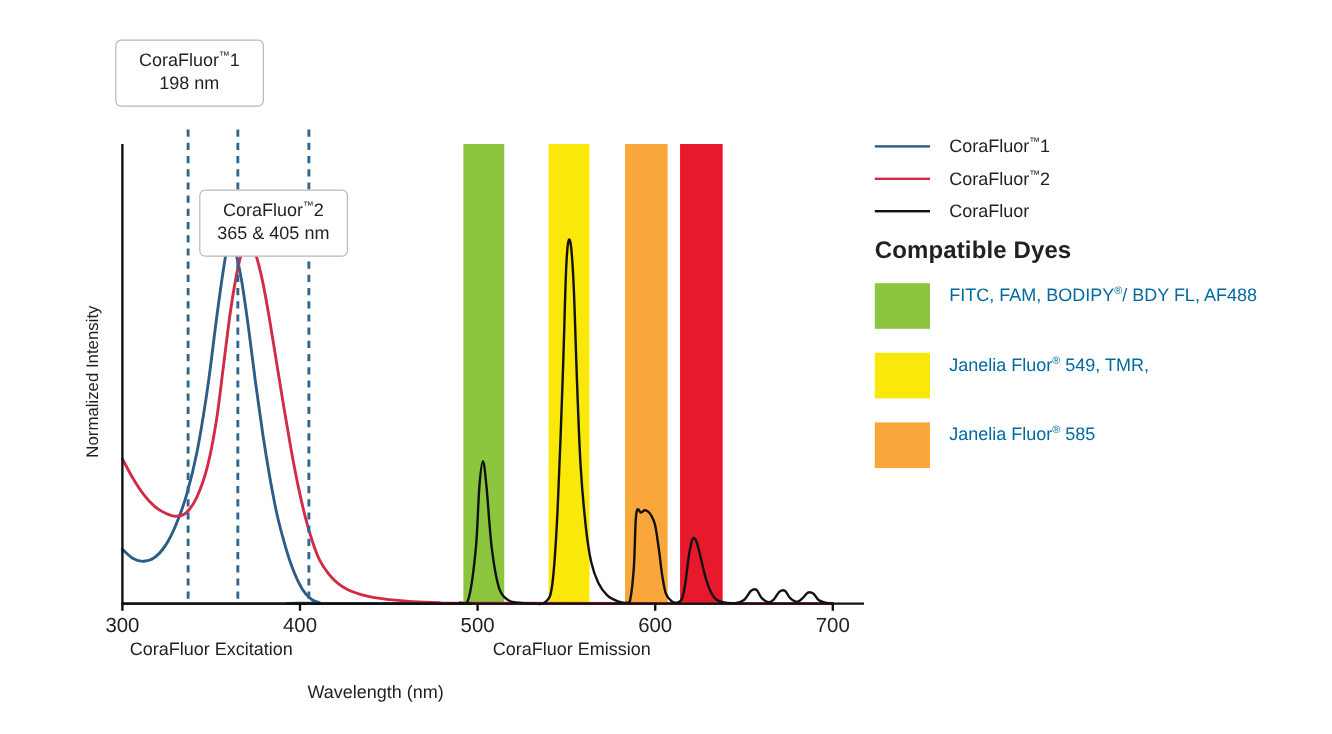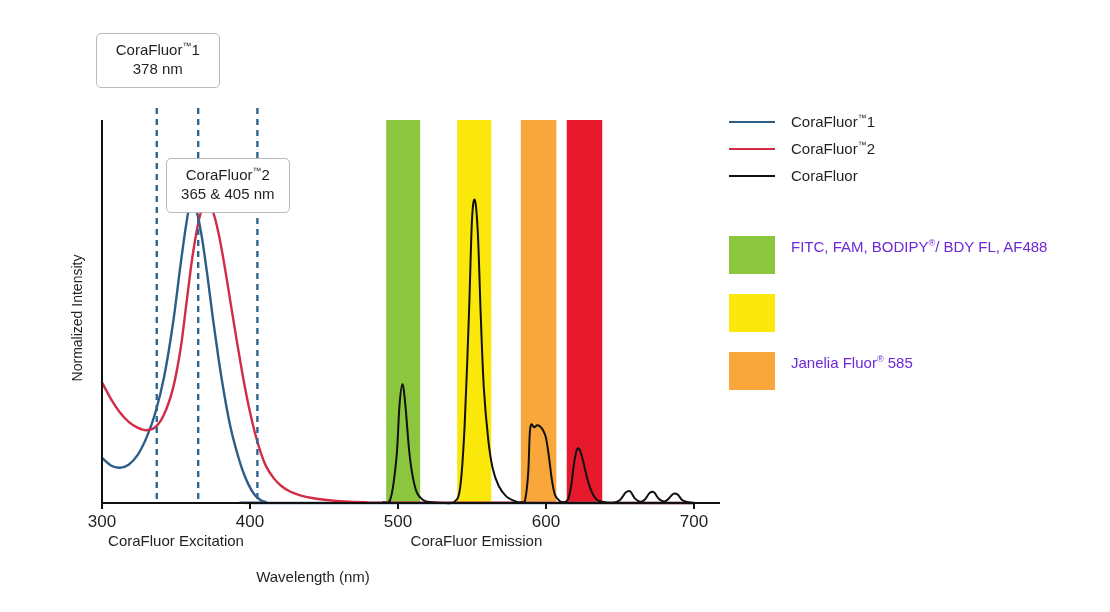--- a/index.html
+++ b/index.html
@@ -32,21 +32,21 @@
   .lg-row{display:flex;align-items:center;height:27px;}
   .lg-line{width:46px;height:0;border-top-width:2.6px;border-top-style:solid;margin-right:16px;flex:none;}
   .lg-text{font-size:15px;color:#231f20;}
   .lg-text sup{font-size:9px;vertical-align:super;}
 
   .dyes-title{position:absolute;left:729px;top:198px;font-size:20px;font-weight:bold;color:#231f20;letter-spacing:.1px;}
 
   .dyes{position:absolute;left:729px;top:236px;width:370px;}
   .dye-row{display:flex;align-items:flex-start;margin-bottom:20px;}
   .swatch{width:46px;height:38px;flex:none;margin-right:16px;}
-  .dye-text{font-size:15px;color:#6d28d9;line-height:1.33;padding-top:1px;}
+  .dye-text{font-size:15px;color:#0369a1;line-height:1.33;padding-top:1px;}
   .dye-text sup{font-size:9px;vertical-align:super;}
 </style>
 </head>
 <body>
 
 <div id="stage">
 
   <svg class="plot" viewBox="0 0 1110 612">
     <g id="bands-layer">
         <rect x="386.15999999999997" y="120" width="34.04000000000002" height="383" fill="#8cc63e"></rect>
@@ -80,21 +80,21 @@
         <text x="694" y="527" class="tick-label" text-anchor="middle">700</text>
         <text x="176" y="546" class="sub-axis-label" text-anchor="middle">CoraFluor Excitation</text>
         <text x="476.44" y="546" class="sub-axis-label" text-anchor="middle">CoraFluor Emission</text>
         <text x="313" y="582" class="axis-title" text-anchor="middle">Wavelength (nm)</text>
         <text x="0" y="0" class="ylabel" text-anchor="middle" transform="translate(82,318) rotate(-90)">Normalized Intensity</text>
       </g>
   </svg>
 
   <div class="callout" id="callout-one" style="left: 95.76px; top: 33px; width: 124px;">
     <div><span>CoraFluor</span><sup>™</sup><span>1</span></div>
-    <div>378 nm</div>
+    <div>198 nm</div>
   </div>
 
   <div class="callout" id="callout-two" style="left: 165.8px; top: 158px; width: 124px;">
     <div><span>CoraFluor</span><sup>™</sup><span>2</span></div>
     <div>365 &amp; 405 nm</div>
   </div>
 
   <div class="legend" id="legend">
       <div class="lg-row">
         <div class="lg-line" style="border-top-color: rgb(44, 93, 135);"></div>
@@ -103,31 +103,33 @@
       <div class="lg-row">
         <div class="lg-line" style="border-top-color: rgb(209, 43, 70);"></div>
         <div class="lg-text"><span>CoraFluor</span><sup>™</sup><span>2</span></div>
       </div>
       <div class="lg-row">
         <div class="lg-line" style="border-top-color: rgb(17, 17, 17);"></div>
         <div class="lg-text"><span>CoraFluor</span><sup></sup><span></span></div>
       </div>
     </div>
 
+  <div class="dyes-title">Compatible Dyes</div>
 
   <div class="dyes" id="dyes">
       <div class="dye-row">
         <div class="swatch" style="background: rgb(140, 198, 62);"></div>
         <div class="dye-text">
           <div>FITC, FAM, BODIPY<sup>®</sup>/ BDY FL, AF488</div>
         </div>
       </div>
       <div class="dye-row">
         <div class="swatch" style="background: rgb(251, 232, 11);"></div>
         <div class="dye-text">
+          <div>Janelia Fluor<sup>®</sup> 549, TMR,</div>
         </div>
       </div>
       <div class="dye-row">
         <div class="swatch" style="background: rgb(249, 166, 58);"></div>
         <div class="dye-text">
           <div>Janelia Fluor<sup>®</sup> 585</div>
         </div>
       </div>
     </div>
 

